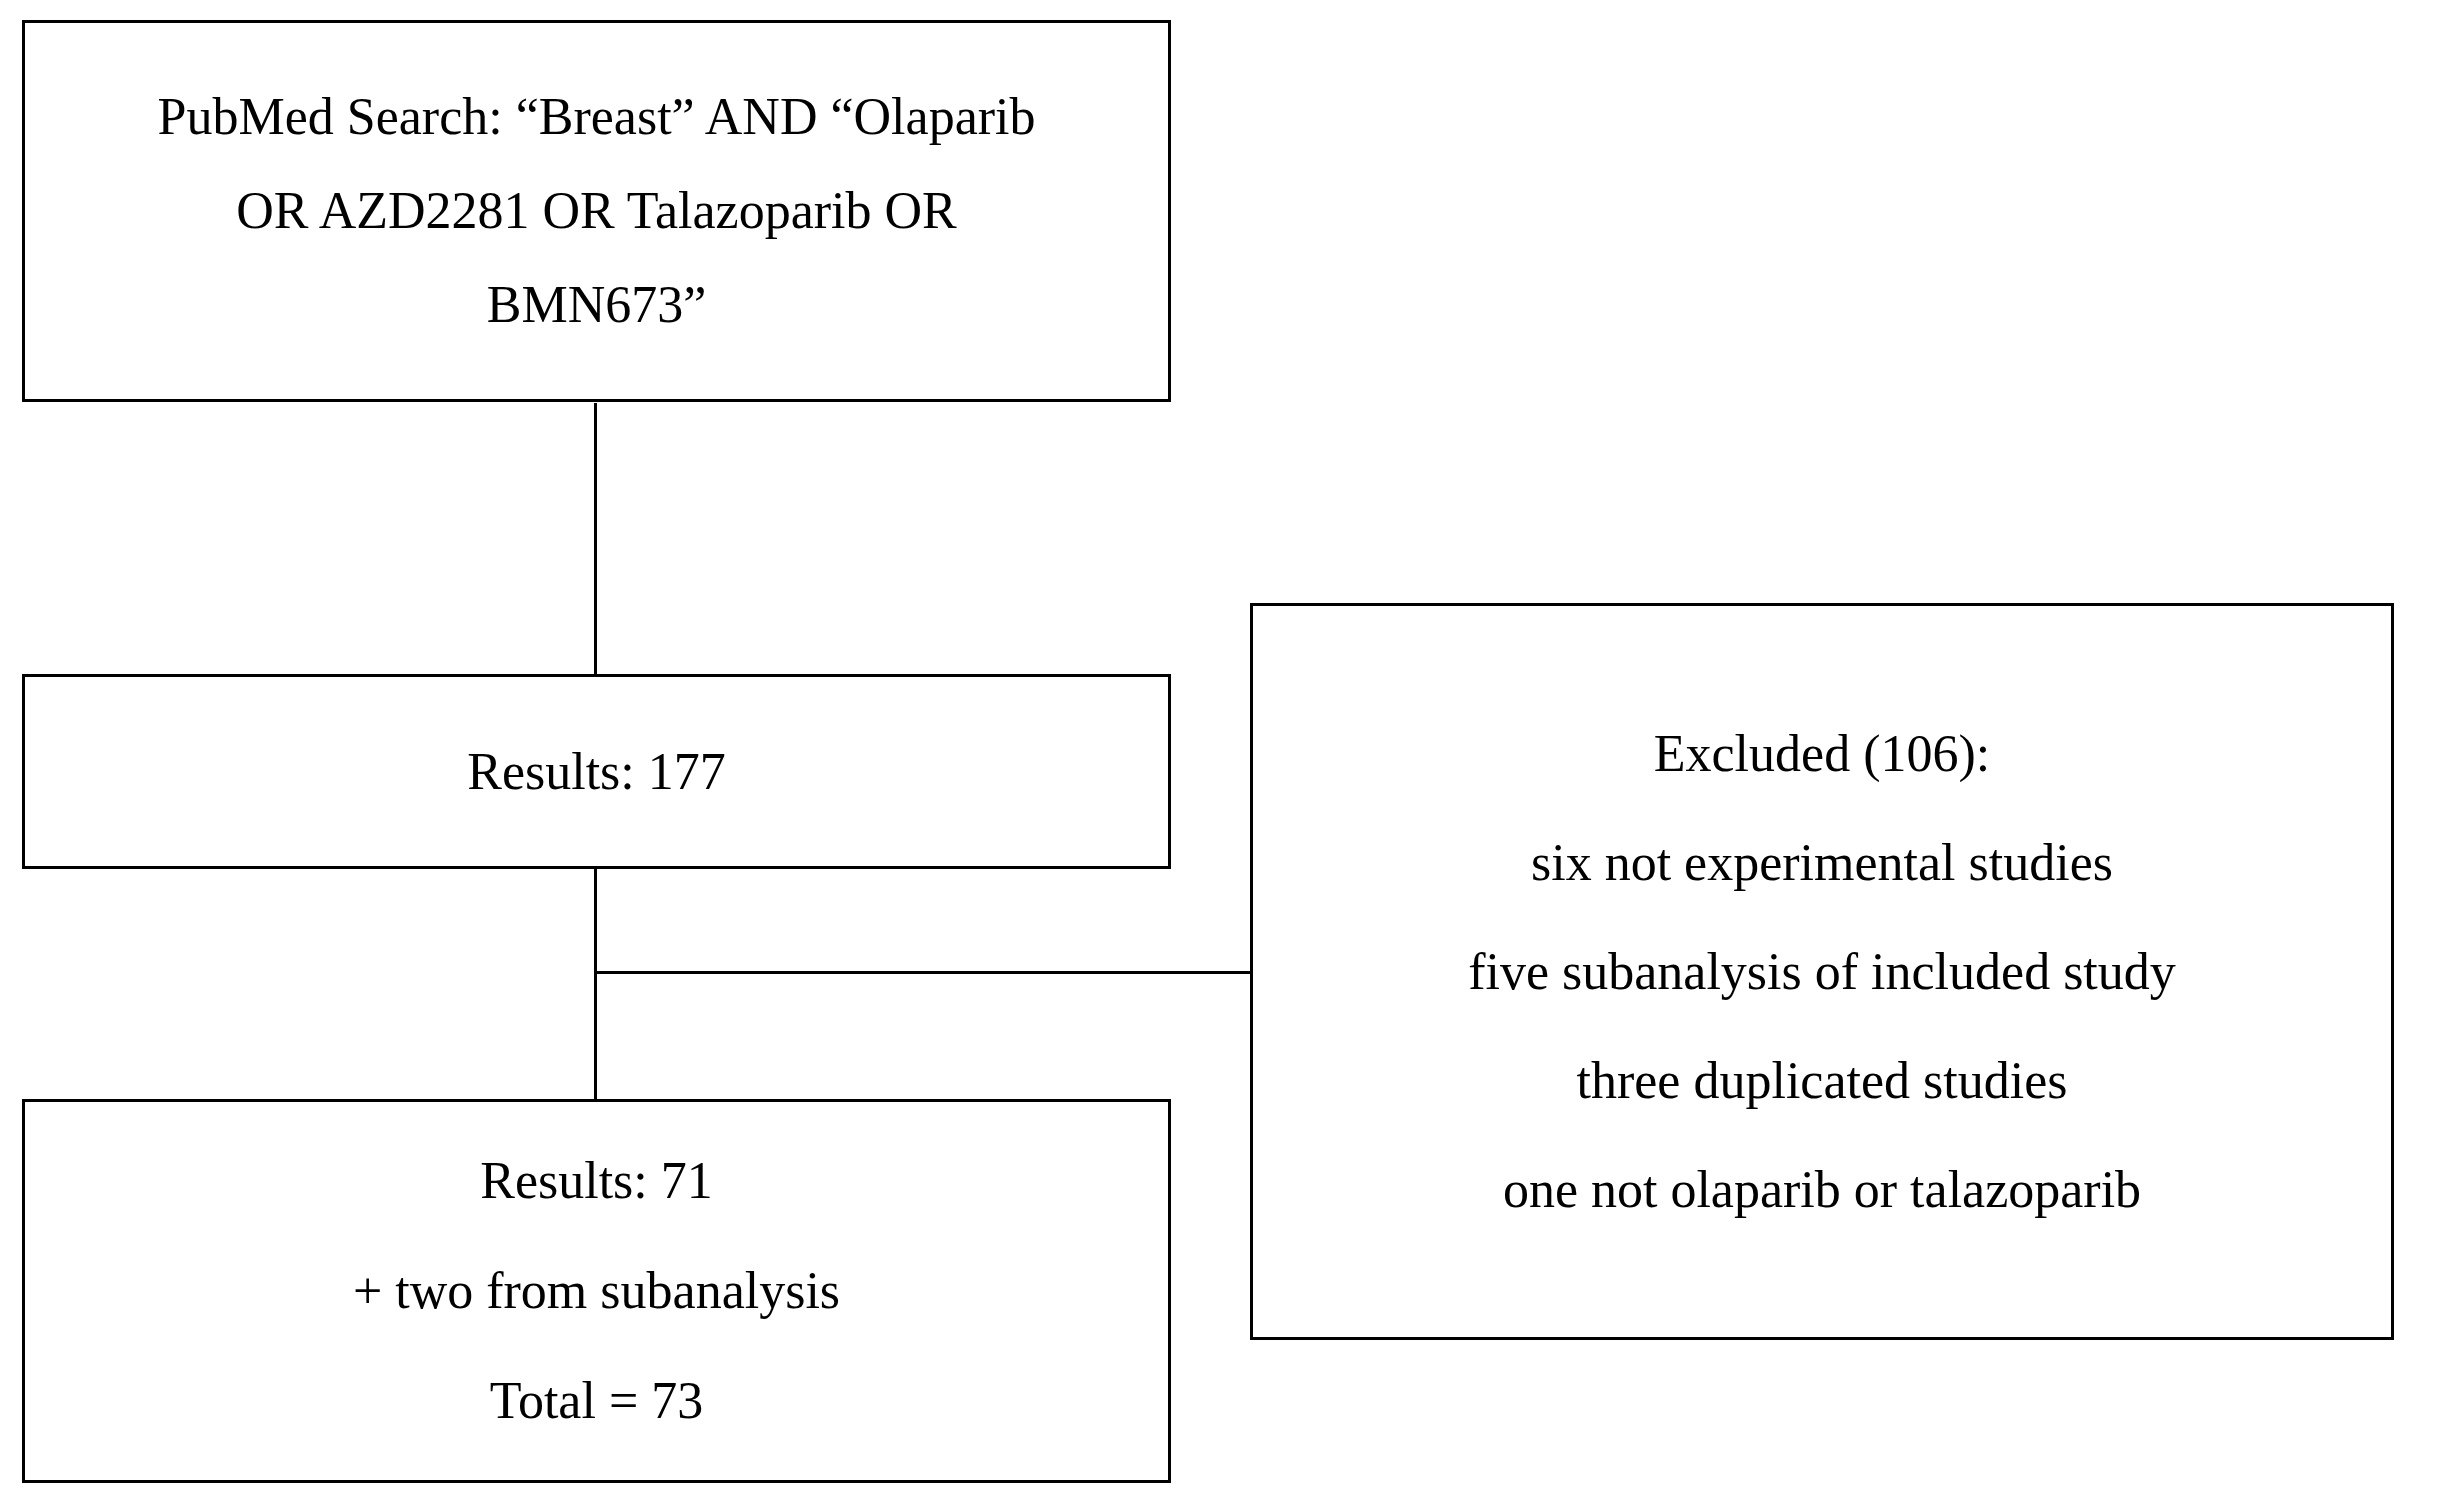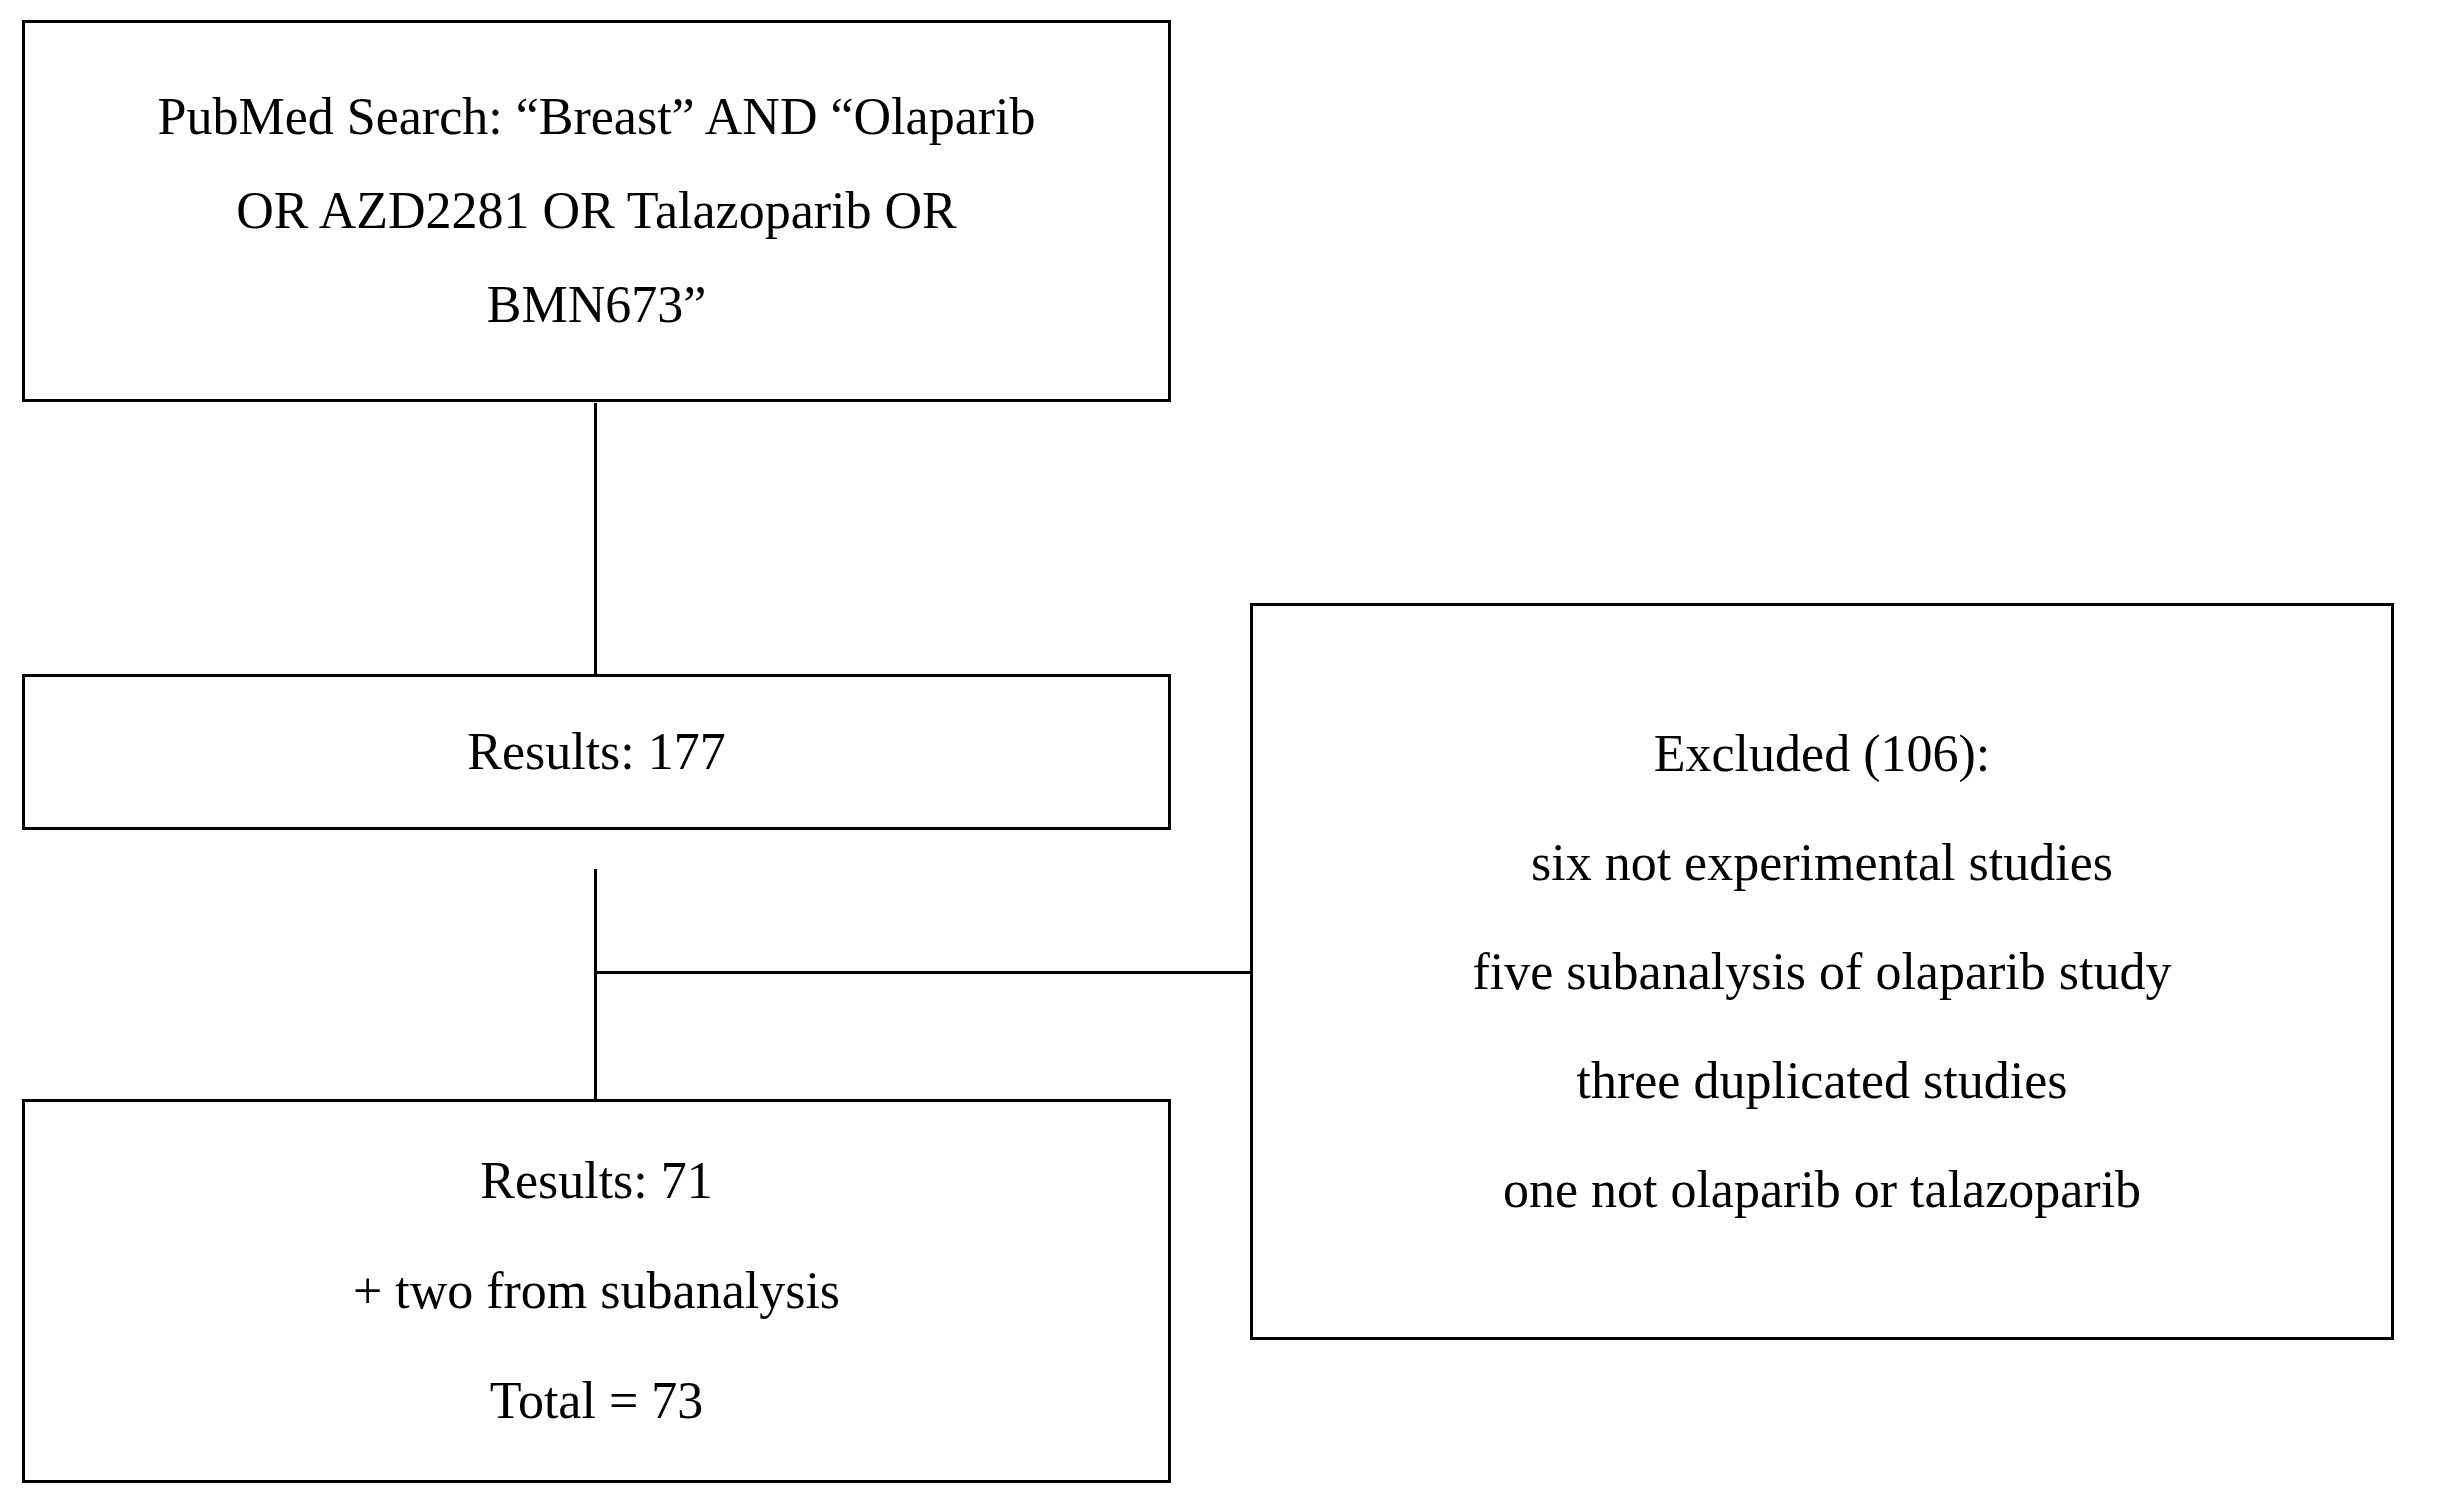--- a/index.html
+++ b/index.html
@@ -28,21 +28,21 @@
     text-align: center;
     font-size: 52px;
   }
   .box .line {
     width: 100%;
     white-space: nowrap;
   }
   #box-search        { left: 22px;   top: 20.4px;   width: 1149px; height: 382px; }
   #box-search .line  { line-height: 94px; }
 
-  #box-results-initial       { left: 22px; top: 674px; width: 1149px; height: 156px; }
+  #box-results-initial       { left: 22px; top: 674px; width: 1149px; height: 195px; }
   #box-results-initial .line { line-height: 94px; }
 
   #box-results-final         { left: 22px; top: 1099px; width: 1149px; height: 384px; }
   #box-results-final .line   { line-height: 110px; }
 
   #box-excluded        { left: 1250px; top: 603px; width: 1144px; height: 737px; }
   #box-excluded .line  { line-height: 109px; }
 
   .connector {
     position: absolute;
@@ -74,19 +74,19 @@
 
   <div class="box" id="box-results-final">
     <div class="line">Results: 71</div>
     <div class="line">+ two from subanalysis</div>
     <div class="line">Total = 73</div>
   </div>
 
   <div class="box" id="box-excluded">
     <div class="line">Excluded (106):</div>
     <div class="line">six not experimental studies</div>
-    <div class="line">five subanalysis of olaparib study</div>
+    <div class="line">five subanalysis of included study</div>
     <div class="line">three duplicated studies</div>
     <div class="line">one not olaparib or talazoparib</div>
   </div>
 
 </div>
 
 
 </body></html>

